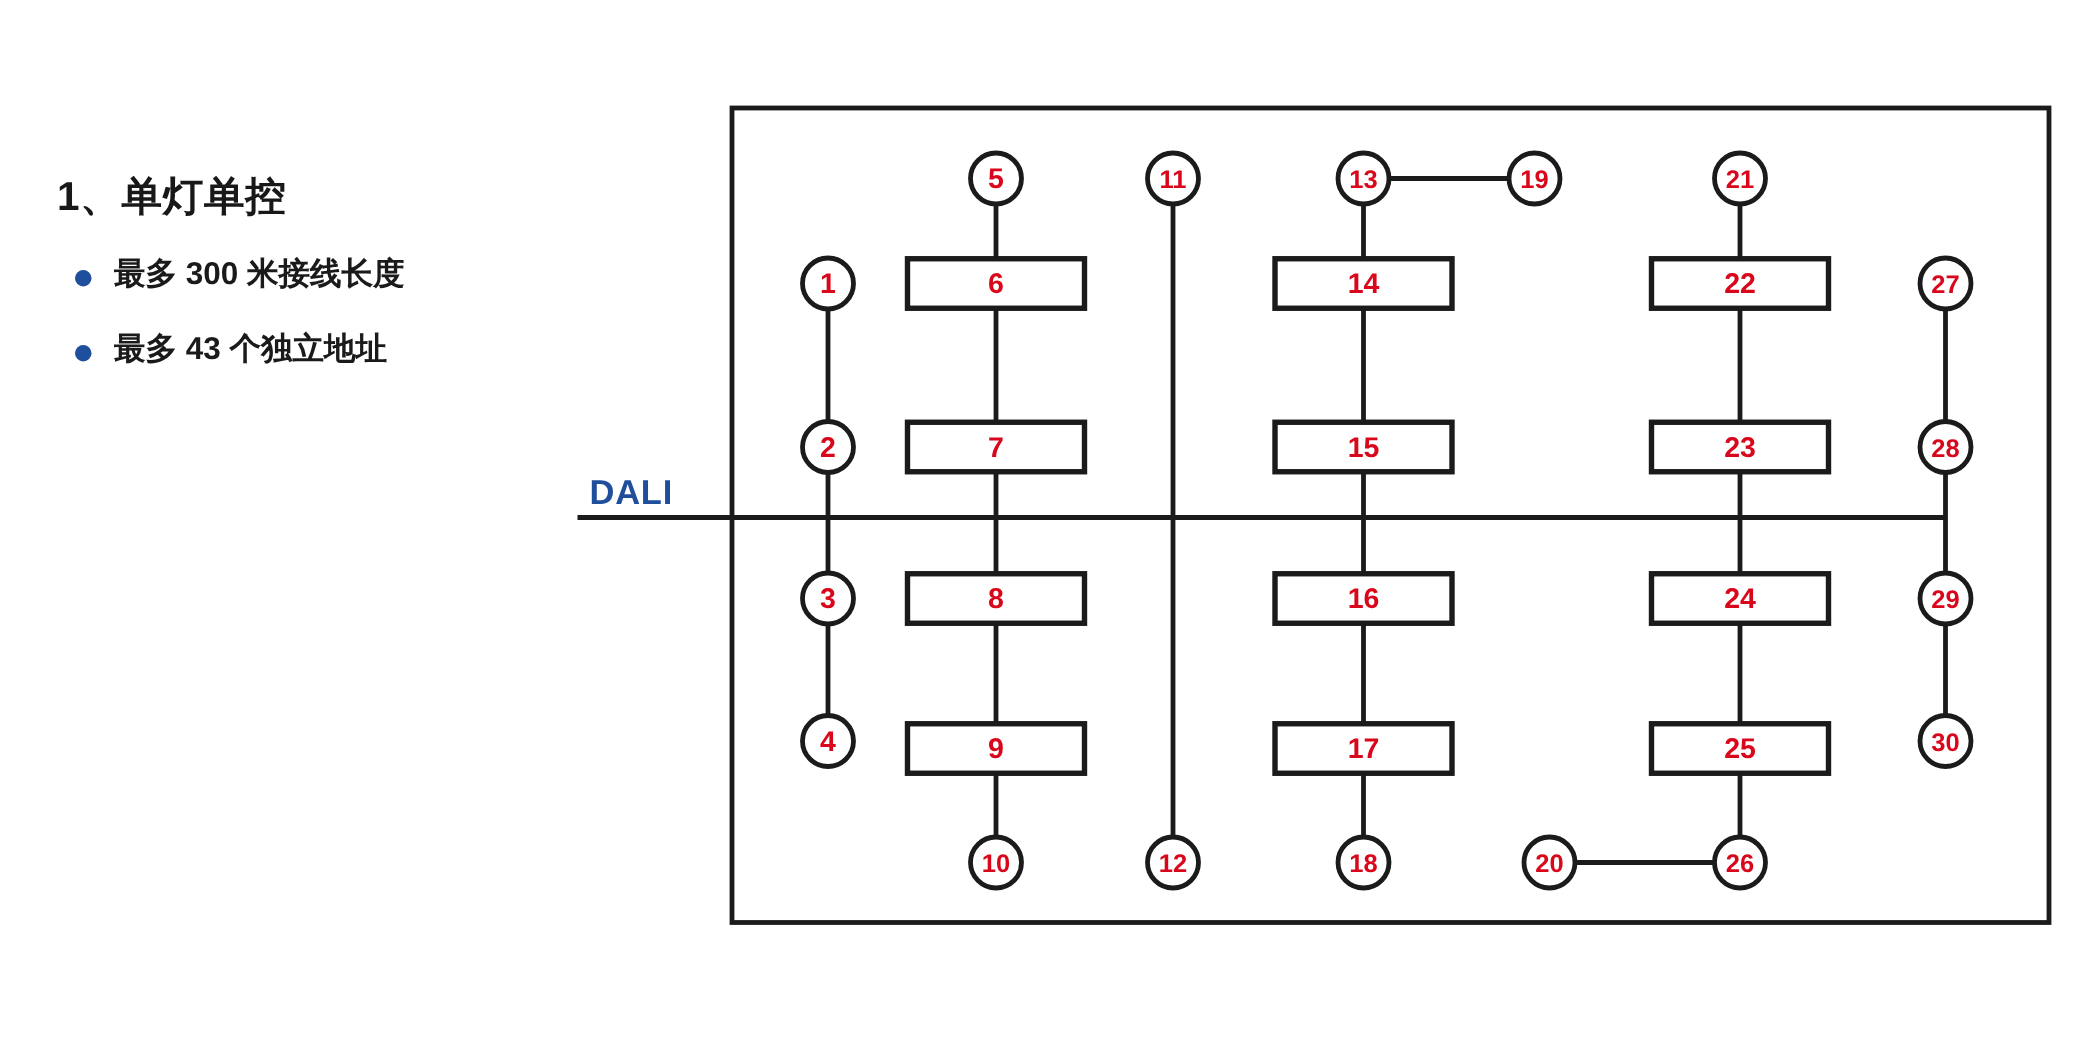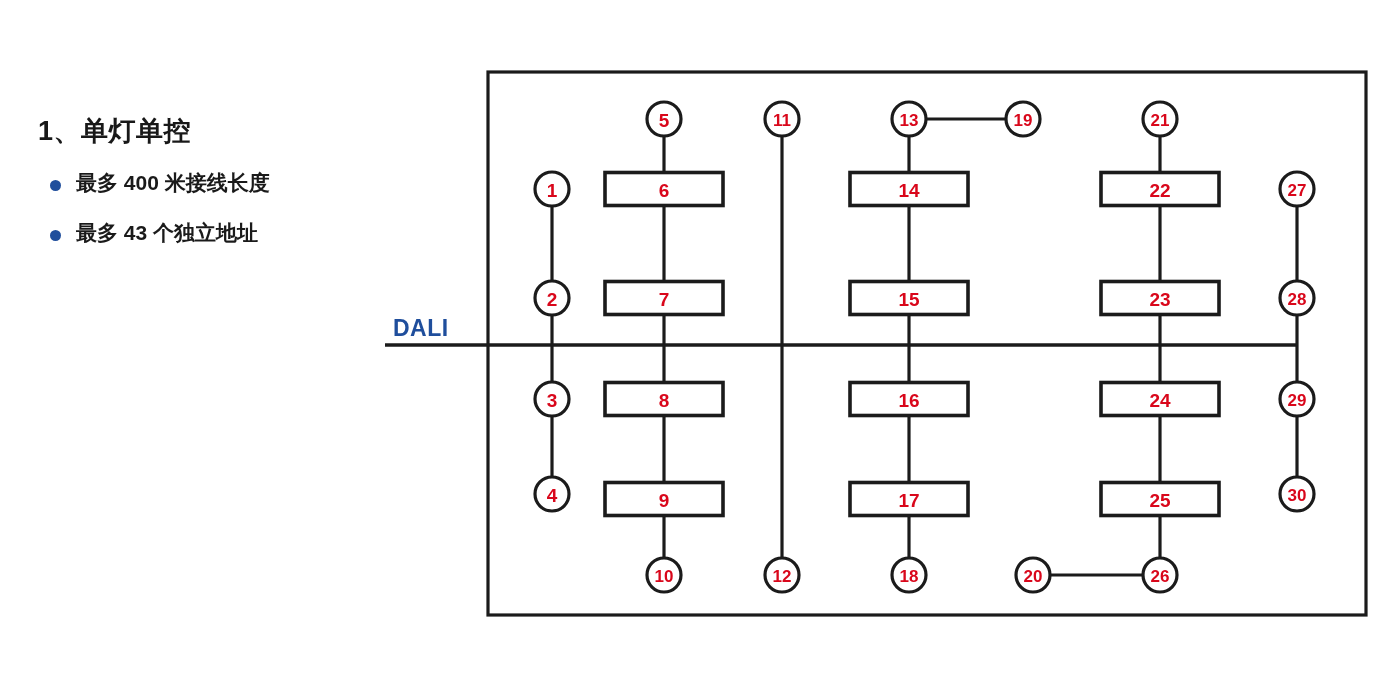--- a/index.html
+++ b/index.html
@@ -61,21 +61,21 @@
   }
 </style>
 </head>
 <body>
 
 <div id="root">
 
   <div class="panel">
     <div class="panel-title">1、单灯单控</div>
     <ul class="bullets" id="bullet-list">
-        <li><span class="dot"></span><span>最多 400 米接线长度</span></li>
+        <li><span class="dot"></span><span>最多 300 米接线长度</span></li>
         <li><span class="dot"></span><span>最多 43 个独立地址</span></li>
       </ul>
   </div>
 
   <svg id="diagram-svg" width="1400" height="698">
     <rect id="frame-rect" class="frame" x="488" y="72" width="878" height="543"></rect>
     <g id="wire-layer">
         <line class="wire" x1="552" y1="206" x2="552" y2="281"></line>
         <line class="wire" x1="552" y1="315" x2="552" y2="382"></line>
         <line class="wire" x1="552" y1="416" x2="552" y2="477"></line>

